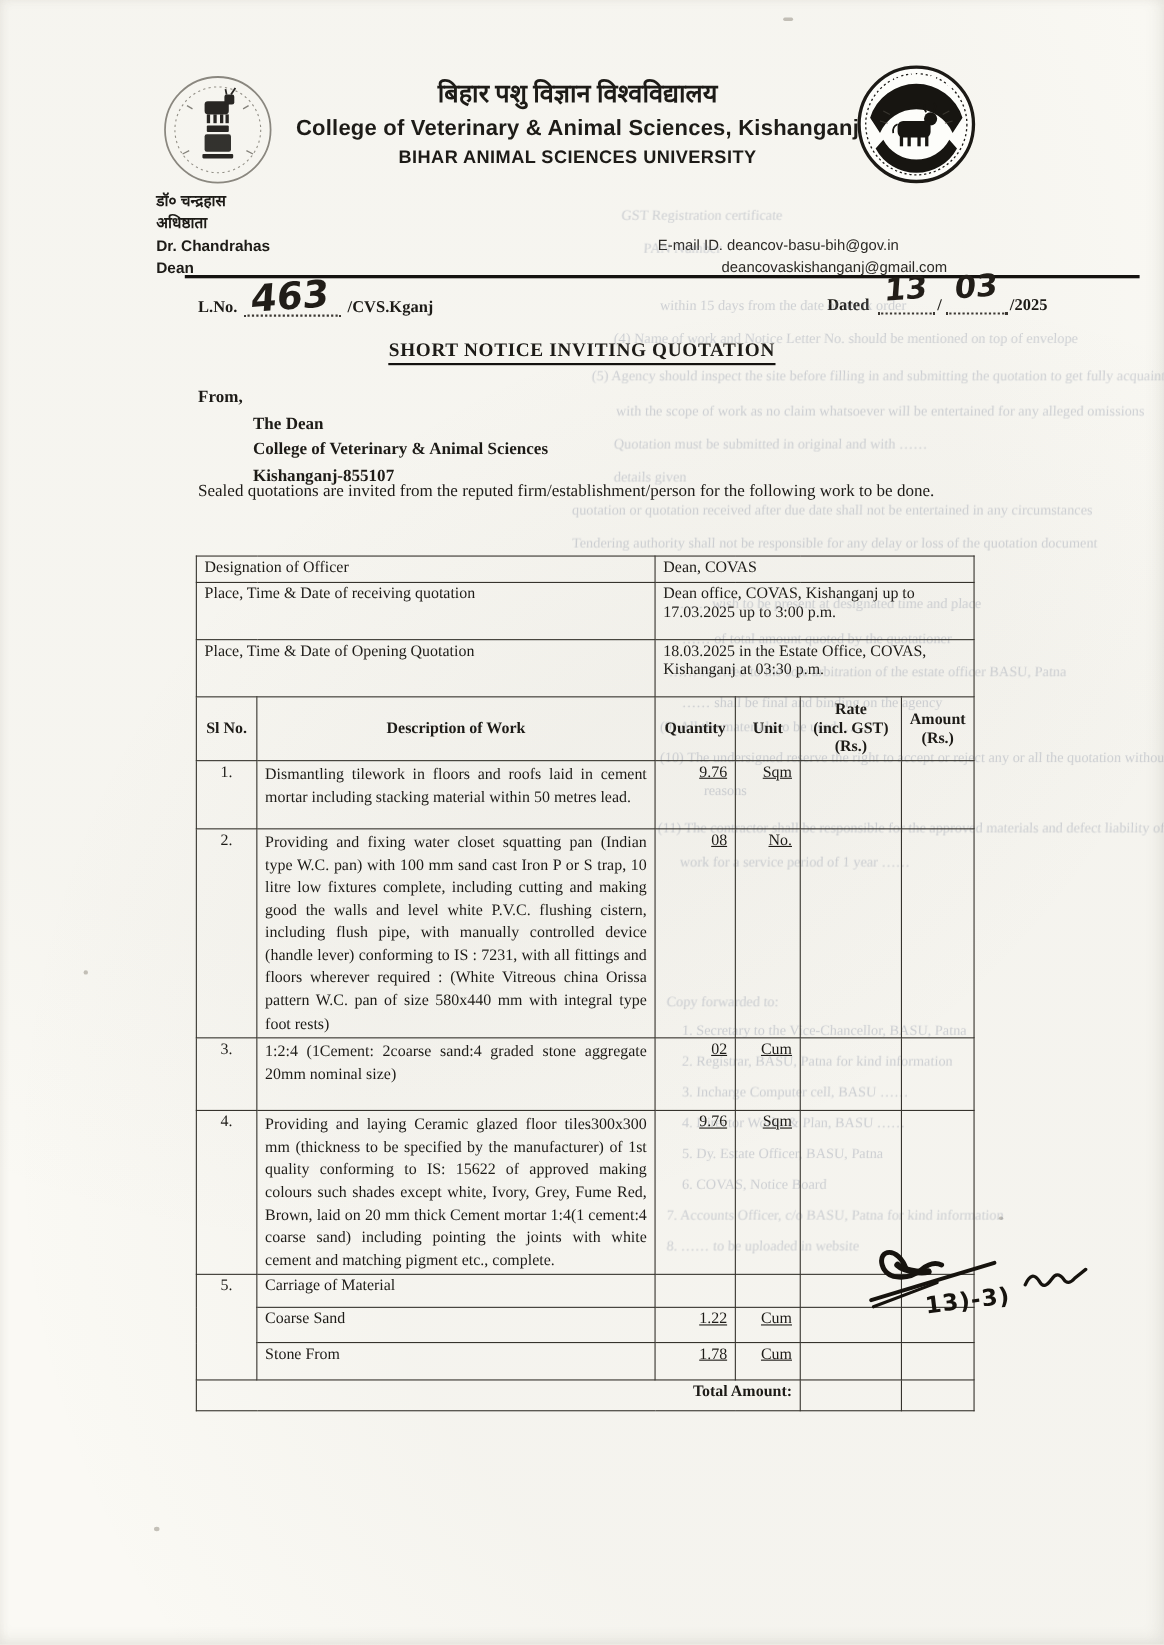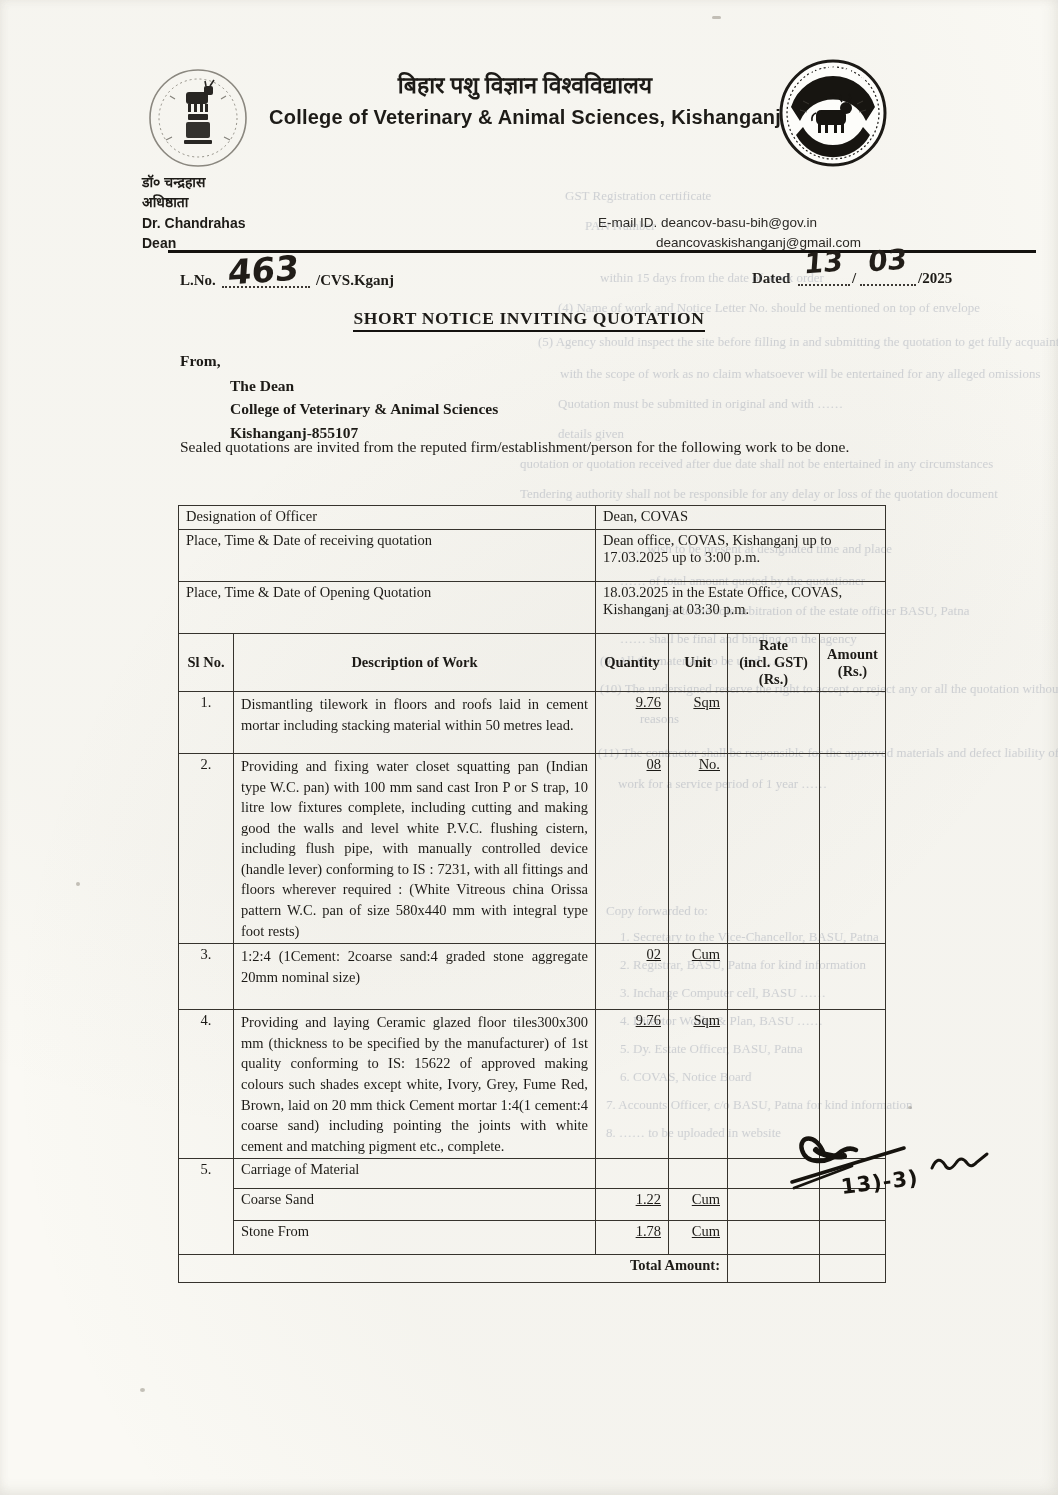--- a/index.html
+++ b/index.html
@@ -132,20 +132,21 @@
       <path d="M55 44 l0 -6 M52 40 l6 0" stroke="#171511" stroke-width="1.4"></path>
     </g>
     <g stroke="#44413a" stroke-width="1" opacity=".75">
       <path d="M22 55 l7 2 M88 55 l-7 2 M25 46 l6 3 M85 46 l-6 3"></path>
     </g>
   </svg>
 
   <div class="abs hdr-center">
     <div class="hindi2">बिहार पशु विज्ञान विश्वविद्यालय</div>
     <div class="college-en">College of Veterinary &amp; Animal Sciences, Kishanganj</div>
+    <div class="univ-en">BIHAR ANIMAL SCIENCES UNIVERSITY</div>
   </div>
 
   <div class="abs dean-block">
     <div>डॉ० चन्द्रहास</div>
     <div>अधिष्ठाता</div>
     <div>Dr. Chandrahas</div>
     <div>Dean</div>
   </div>
 
   <div class="abs email-block">

